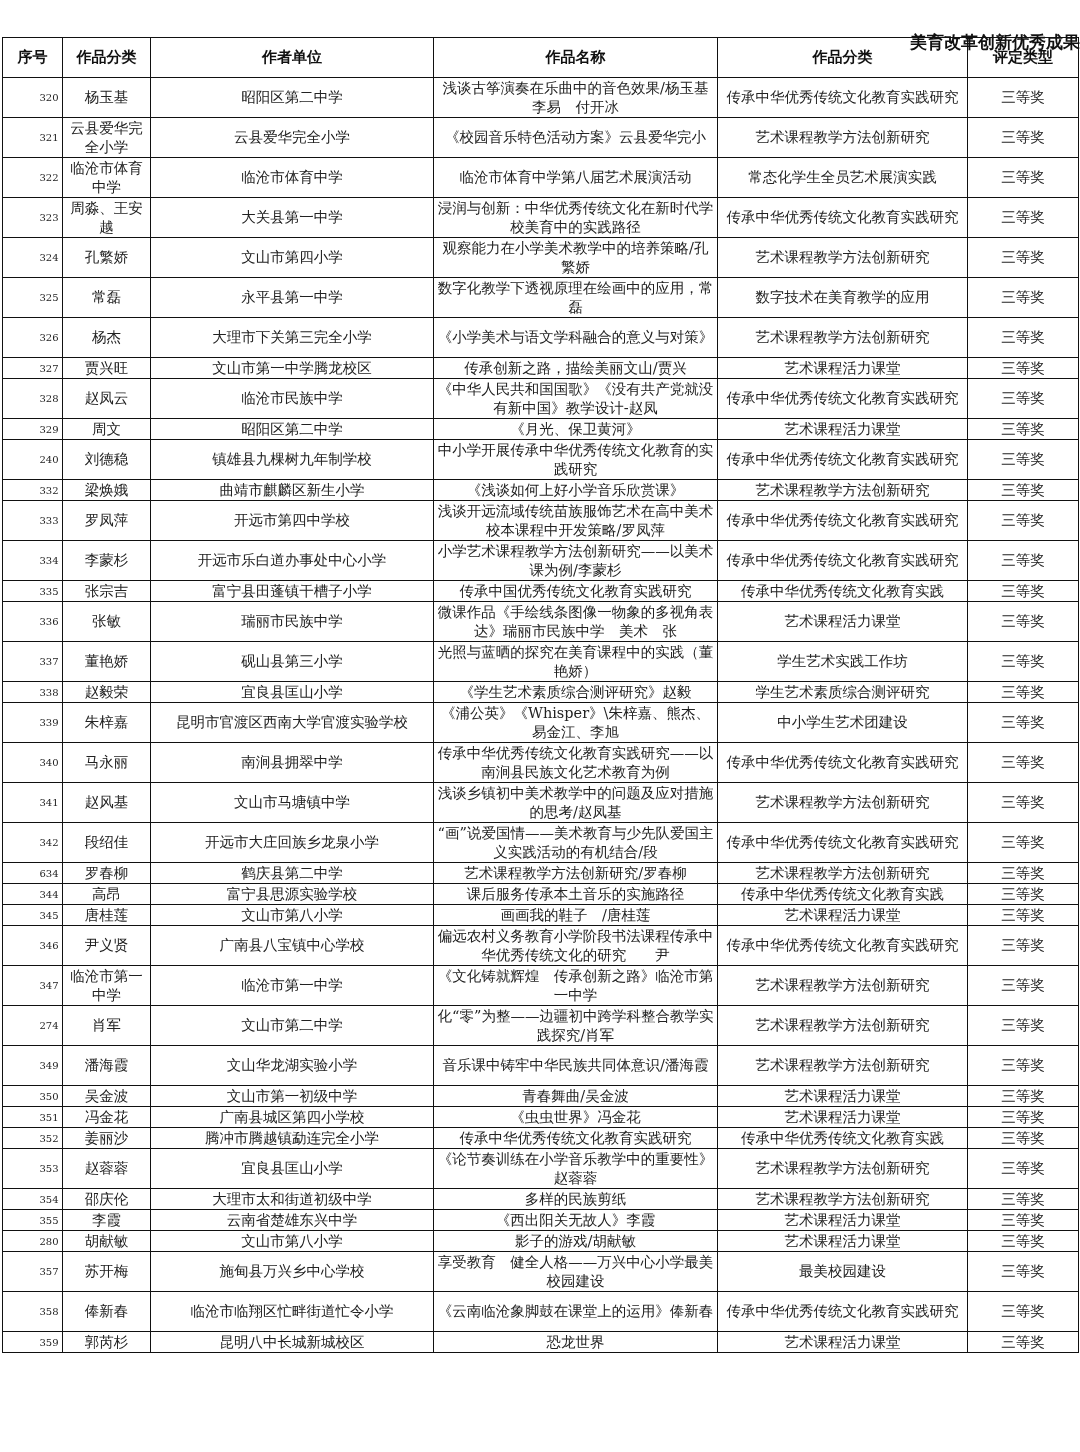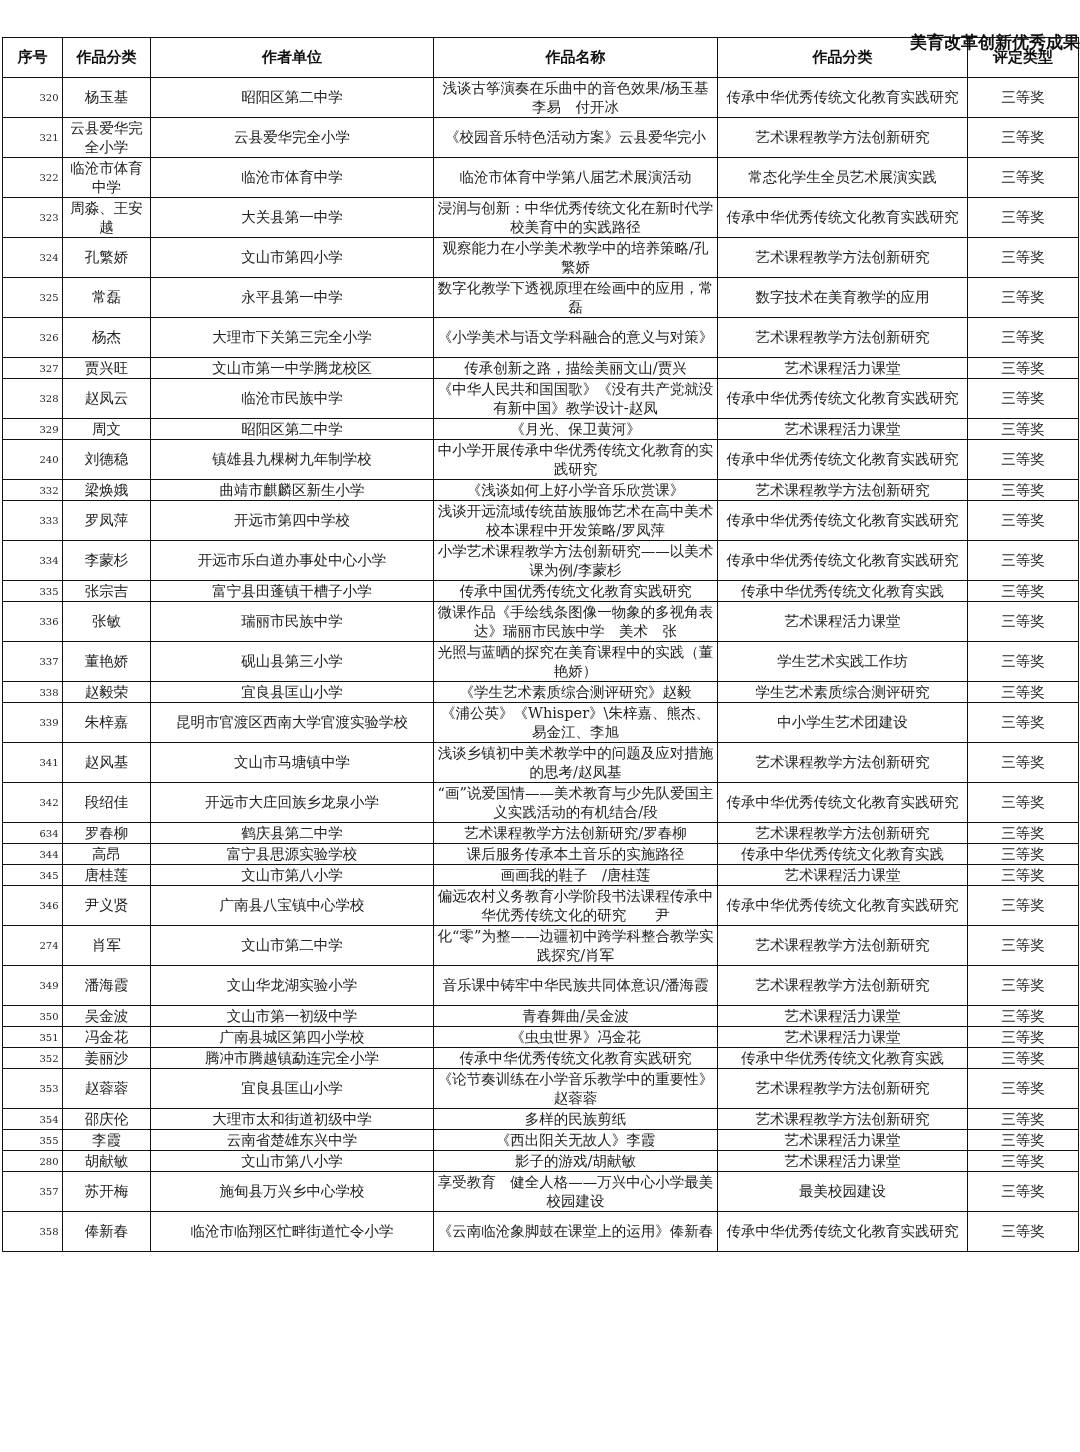--- a/index.html
+++ b/index.html
@@ -415,20 +415,40 @@
         </td>
         <td>
           <span class="cellwrap">中小学生艺术团建设</span>
         </td>
         <td>
           <span class="cellwrap">三等奖</span>
         </td>
       </tr>
       <tr class="h2">
         <td class="num">
+          <span class="cellwrap">340</span>
+        </td>
+        <td>
+          <span class="cellwrap">马永丽</span>
+        </td>
+        <td>
+          <span class="cellwrap">南涧县拥翠中学</span>
+        </td>
+        <td>
+          <span class="cellwrap">传承中华优秀传统文化教育实践研究——以南涧县民族文化艺术教育为例</span>
+        </td>
+        <td>
+          <span class="cellwrap">传承中华优秀传统文化教育实践研究</span>
+        </td>
+        <td>
+          <span class="cellwrap">三等奖</span>
+        </td>
+      </tr>
+      <tr class="h2">
+        <td class="num">
           <span class="cellwrap">341</span>
         </td>
         <td>
           <span class="cellwrap">赵风基</span>
         </td>
         <td>
           <span class="cellwrap">文山市马塘镇中学</span>
         </td>
         <td>
           <span class="cellwrap">浅谈乡镇初中美术教学中的问题及应对措施的思考/赵凤基</span>
@@ -535,20 +555,40 @@
         </td>
         <td>
           <span class="cellwrap">传承中华优秀传统文化教育实践研究</span>
         </td>
         <td>
           <span class="cellwrap">三等奖</span>
         </td>
       </tr>
       <tr class="h2">
         <td class="num">
+          <span class="cellwrap">347</span>
+        </td>
+        <td>
+          <span class="cellwrap">临沧市第一中学</span>
+        </td>
+        <td>
+          <span class="cellwrap">临沧市第一中学</span>
+        </td>
+        <td>
+          <span class="cellwrap">《文化铸就辉煌　传承创新之路》临沧市第一中学</span>
+        </td>
+        <td>
+          <span class="cellwrap">艺术课程教学方法创新研究</span>
+        </td>
+        <td>
+          <span class="cellwrap">三等奖</span>
+        </td>
+      </tr>
+      <tr class="h2">
+        <td class="num">
           <span class="cellwrap">274</span>
         </td>
         <td>
           <span class="cellwrap">肖军</span>
         </td>
         <td>
           <span class="cellwrap">文山市第二中学</span>
         </td>
         <td>
           <span class="cellwrap">化“零”为整——边疆初中跨学科整合教学实践探究/肖军</span>
@@ -748,19 +788,39 @@
           <span class="cellwrap">俸新春</span>
         </td>
         <td>
           <span class="cellwrap">临沧市临翔区忙畔街道忙令小学</span>
         </td>
         <td>
           <span class="cellwrap">《云南临沧象脚鼓在课堂上的运用》俸新春</span>
         </td>
         <td>
           <span class="cellwrap">传承中华优秀传统文化教育实践研究</span>
+        </td>
+        <td>
+          <span class="cellwrap">三等奖</span>
+        </td>
+      </tr>
+      <tr class="h1">
+        <td class="num">
+          <span class="cellwrap">359</span>
+        </td>
+        <td>
+          <span class="cellwrap">郭芮杉</span>
+        </td>
+        <td>
+          <span class="cellwrap">昆明八中长城新城校区</span>
+        </td>
+        <td>
+          <span class="cellwrap">恐龙世界</span>
+        </td>
+        <td>
+          <span class="cellwrap">艺术课程活力课堂</span>
         </td>
         <td>
           <span class="cellwrap">三等奖</span>
         </td>
       </tr>
     </tbody>
 </table>
 
 </body></html>

